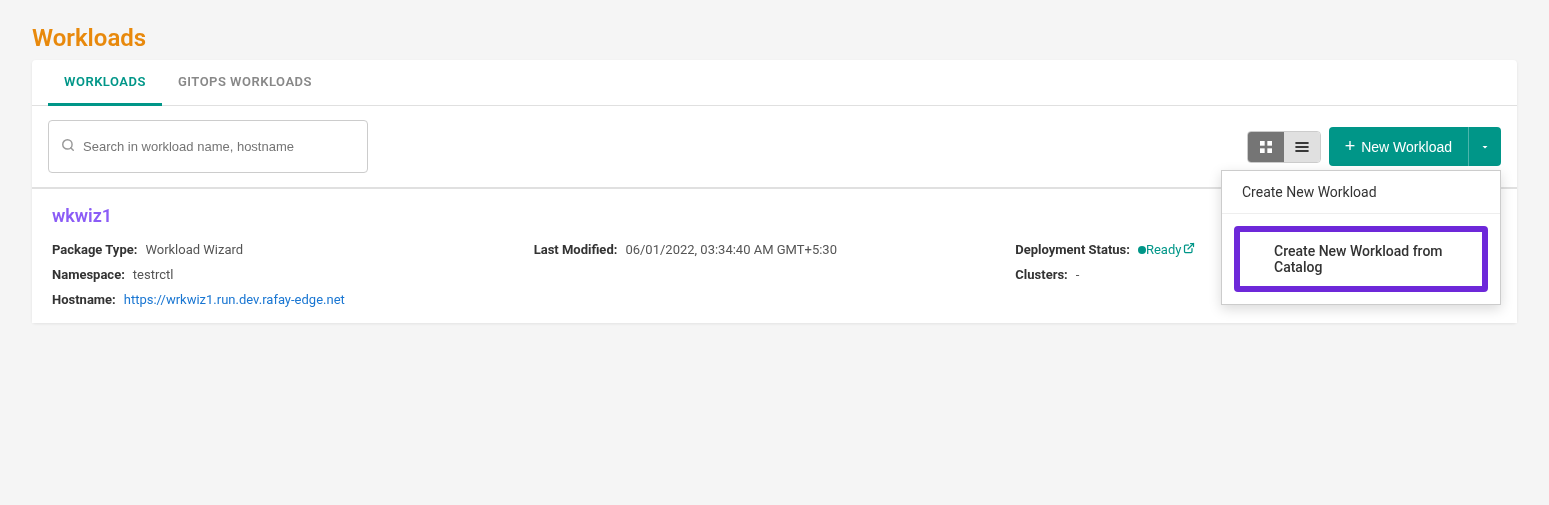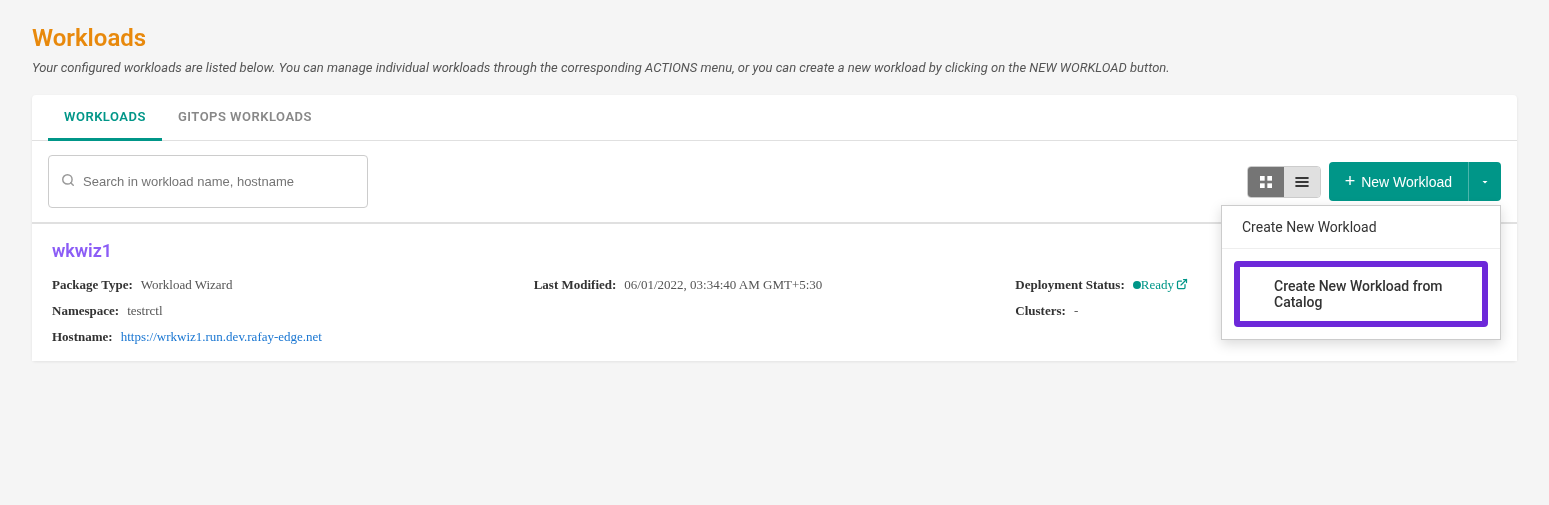--- a/index.html
+++ b/index.html
@@ -175,21 +175,20 @@
     }
     .workload-details {
       display: grid;
       grid-template-columns: 1fr 1fr 1fr;
       gap: 10px 0;
     }
     .detail-row {
       display: flex;
       align-items: flex-start;
       gap: 8px;
-      font-family: Liberation Serif, serif;
     }
     .detail-label {
       font-weight: 700;
       color: #333;
       white-space: nowrap;
       font-size: 13px;
     }
     .detail-value {
       color: #555;
       font-size: 13px;
@@ -219,21 +218,20 @@
       border: none;
       border-top: 1px solid #e0e0e0;
       margin: 0;
     }
   </style>
 </head>
 <body>
 
 <div class="page-container">
   <h1 class="page-title">Workloads</h1>
-  <p class="page-description">Your configured workloads are listed below. You can manage individual workloads through the corresponding ACTIONS menu, or you can create a new workload by clicking on the NEW WORKLOAD button.</p>
 
   <div class="tabs-container">
 
     <div class="tabs-header">
       <div class="tab active">WORKLOADS</div>
       <div class="tab">GITOPS WORKLOADS</div>
     </div>
 
     <div class="toolbar">
       <div class="search-box">

